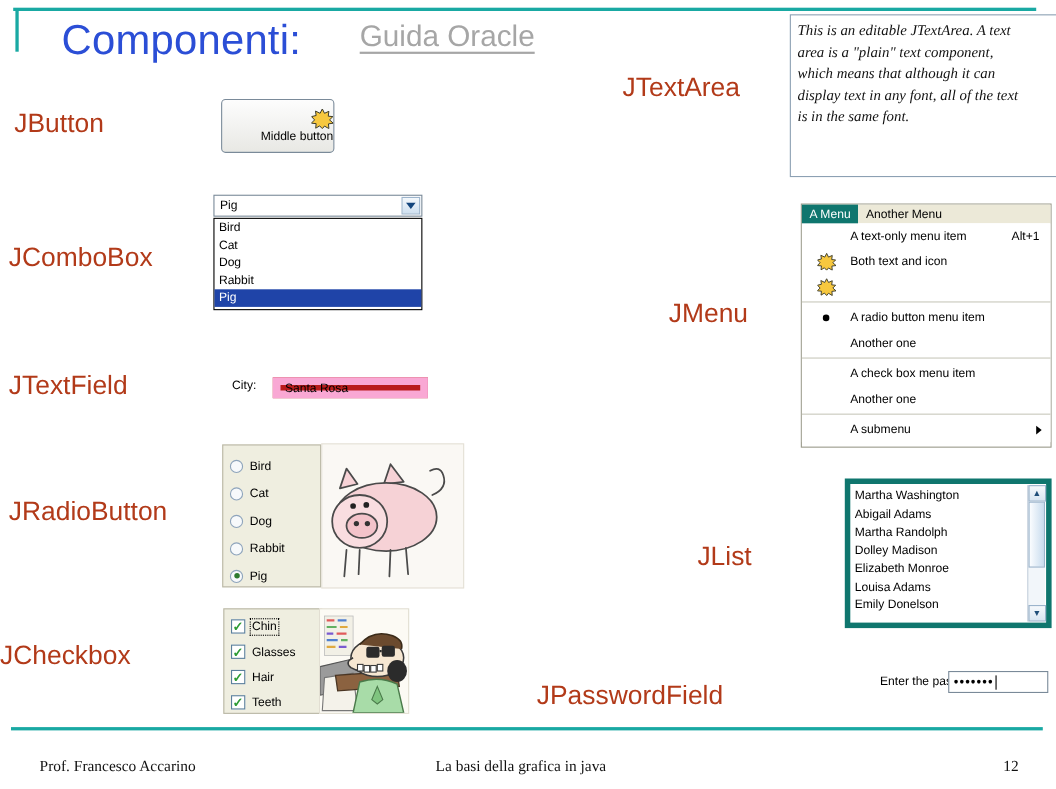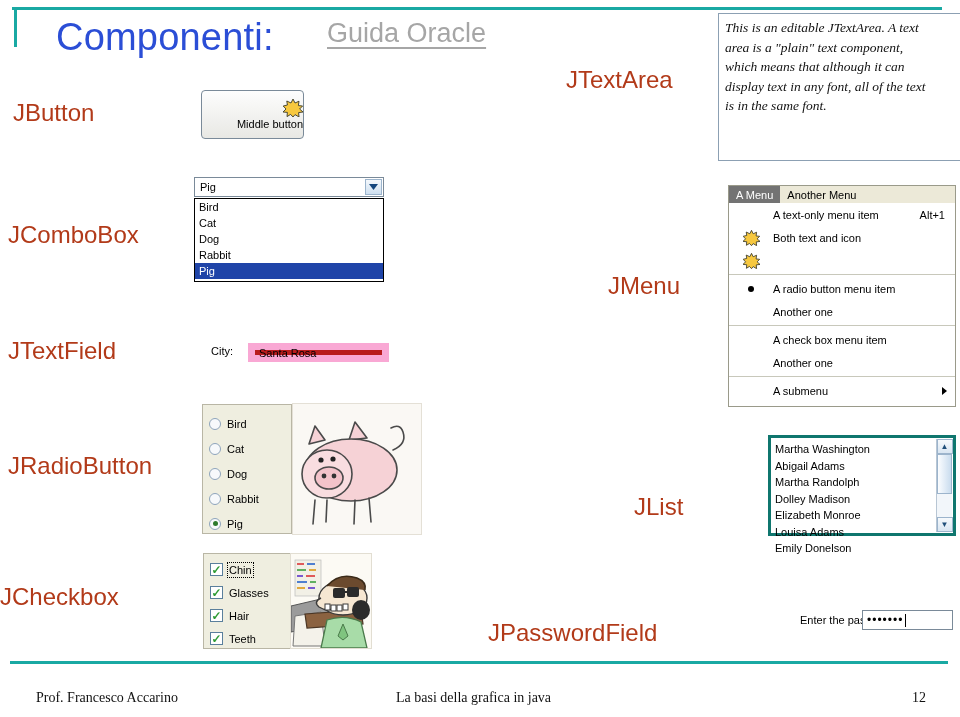--- a/index.html
+++ b/index.html
@@ -173,38 +173,38 @@
     border: 1px solid #9cb4cc;
   }
 
   
   .jmenu {
     left: 728px; top: 185px; width: 228px; height: 222px;
     background: #fff; border: 1px solid #9a9a8a;
   }
   .menubar { height: 17px; background: #ece9d8; display: flex; align-items: stretch; }
   .menubar .mi { font-size: 11px; padding: 0 7px; display: flex; align-items: center; }
-  .menubar .mi.active { background: #737373; color: #fff; }
+  .menubar .mi.active { background: #0f766e; color: #fff; }
   .menu-body { background: #fff; }
   .mrow { height: 23px; display: flex; align-items: center; font-size: 11px; position: relative; }
   .mrow .gutter { width: 44px; display: flex; align-items: center; justify-content: center; }
   .mrow .mtext { flex: 1; }
   .mrow .accel { padding-right: 10px; font-size: 11px; }
   .msep { height: 1px; background: #c8c8bb; margin: 2px 0; }
   .bullet { width: 6px; height: 6px; border-radius: 50%; background: #000; display: inline-block; }
   .arrow-right {
     position: absolute; right: 8px;
     width: 0; height: 0; border-left: 5px solid #000;
     border-top: 4px solid transparent; border-bottom: 4px solid transparent;
   }
 
   
   .jlist {
-    left: 768px; top: 435px; width: 188px; height: 101px;
-    background: #fff; border: 3px solid #0f766e; padding: 1px;
+    left: 768px; top: 435px; width: 188px; height: 136px;
+    background: #fff; border: 5px solid #0f766e; padding: 1px;
   }
   .jlist-items { position: absolute; left: 4px; top: 3px; width: 160px; }
   .jlist-items .li { height: 16.5px; line-height: 16.5px; font-size: 11px; }
 
   
   .jpf { left: 750px; top: 610px; width: 203px; height: 22px; }
   .jpf .lab { position: absolute; left: 2px; top: 4px; font-size: 11px; margin-left: 48px; }
   .jpf-input {
     position: absolute; left: 112px; top: 0; width: 91px; height: 20px;
     background: #fff; border: 1px solid #7a8a99;

